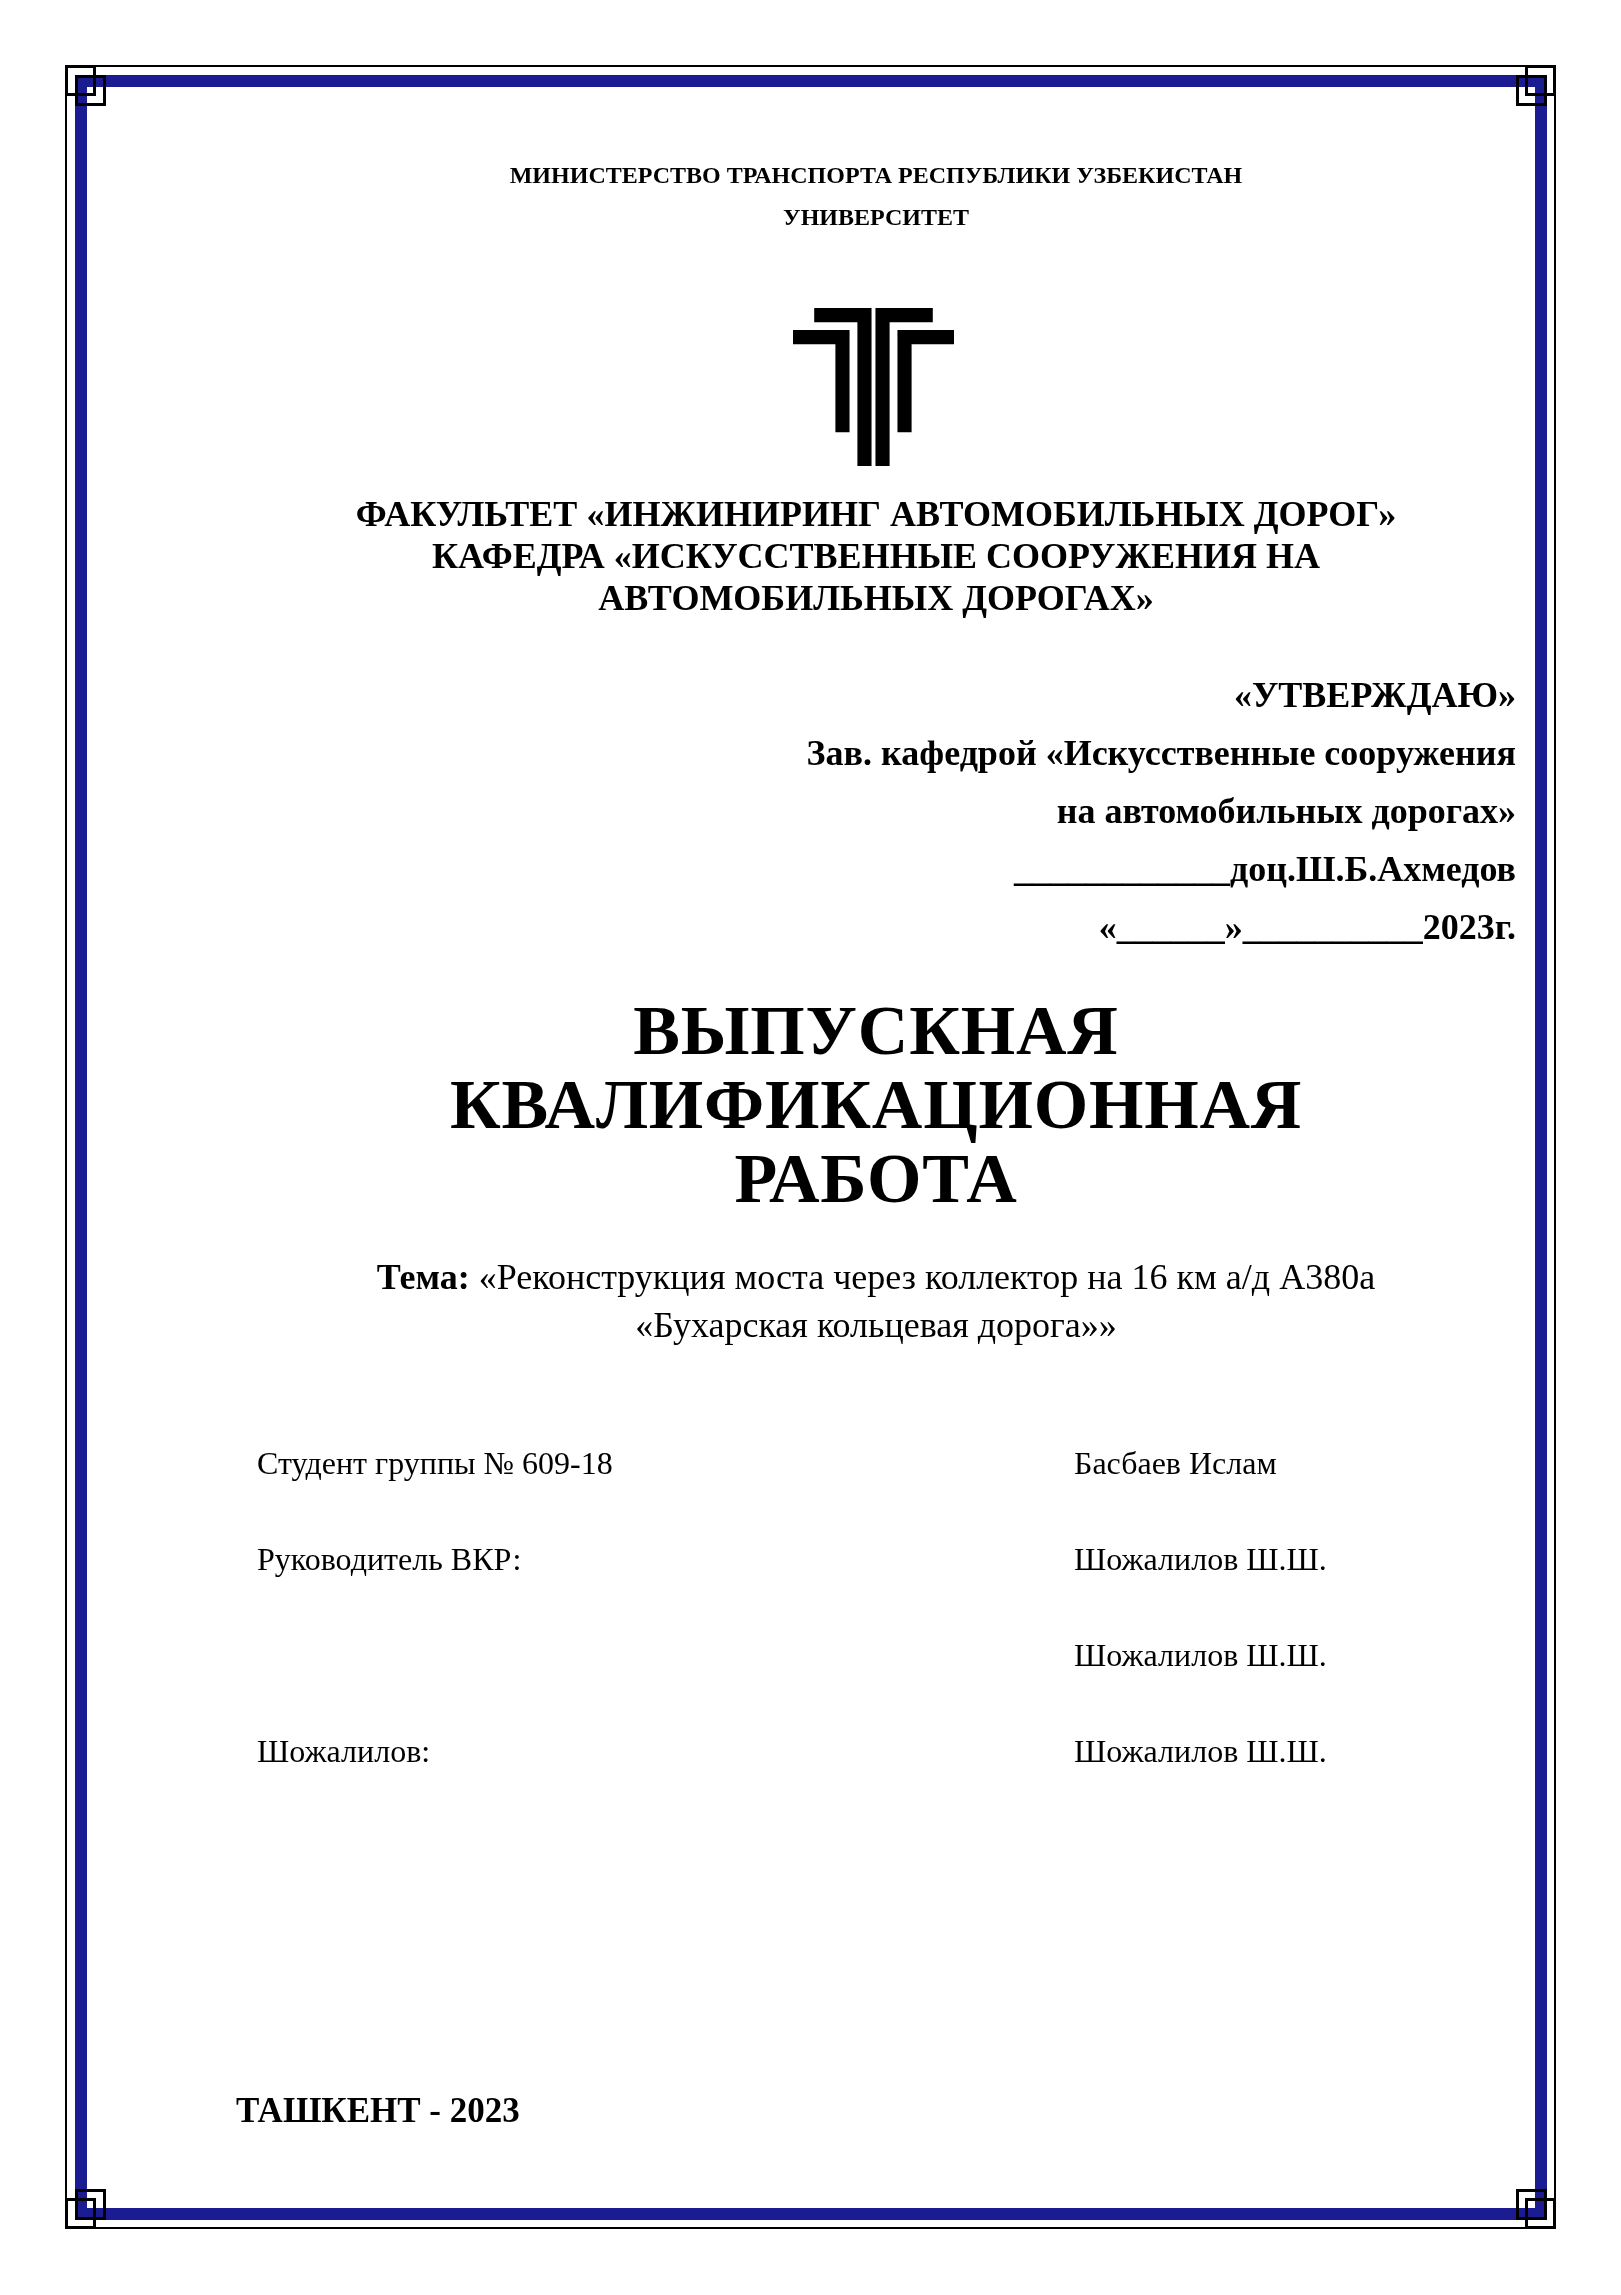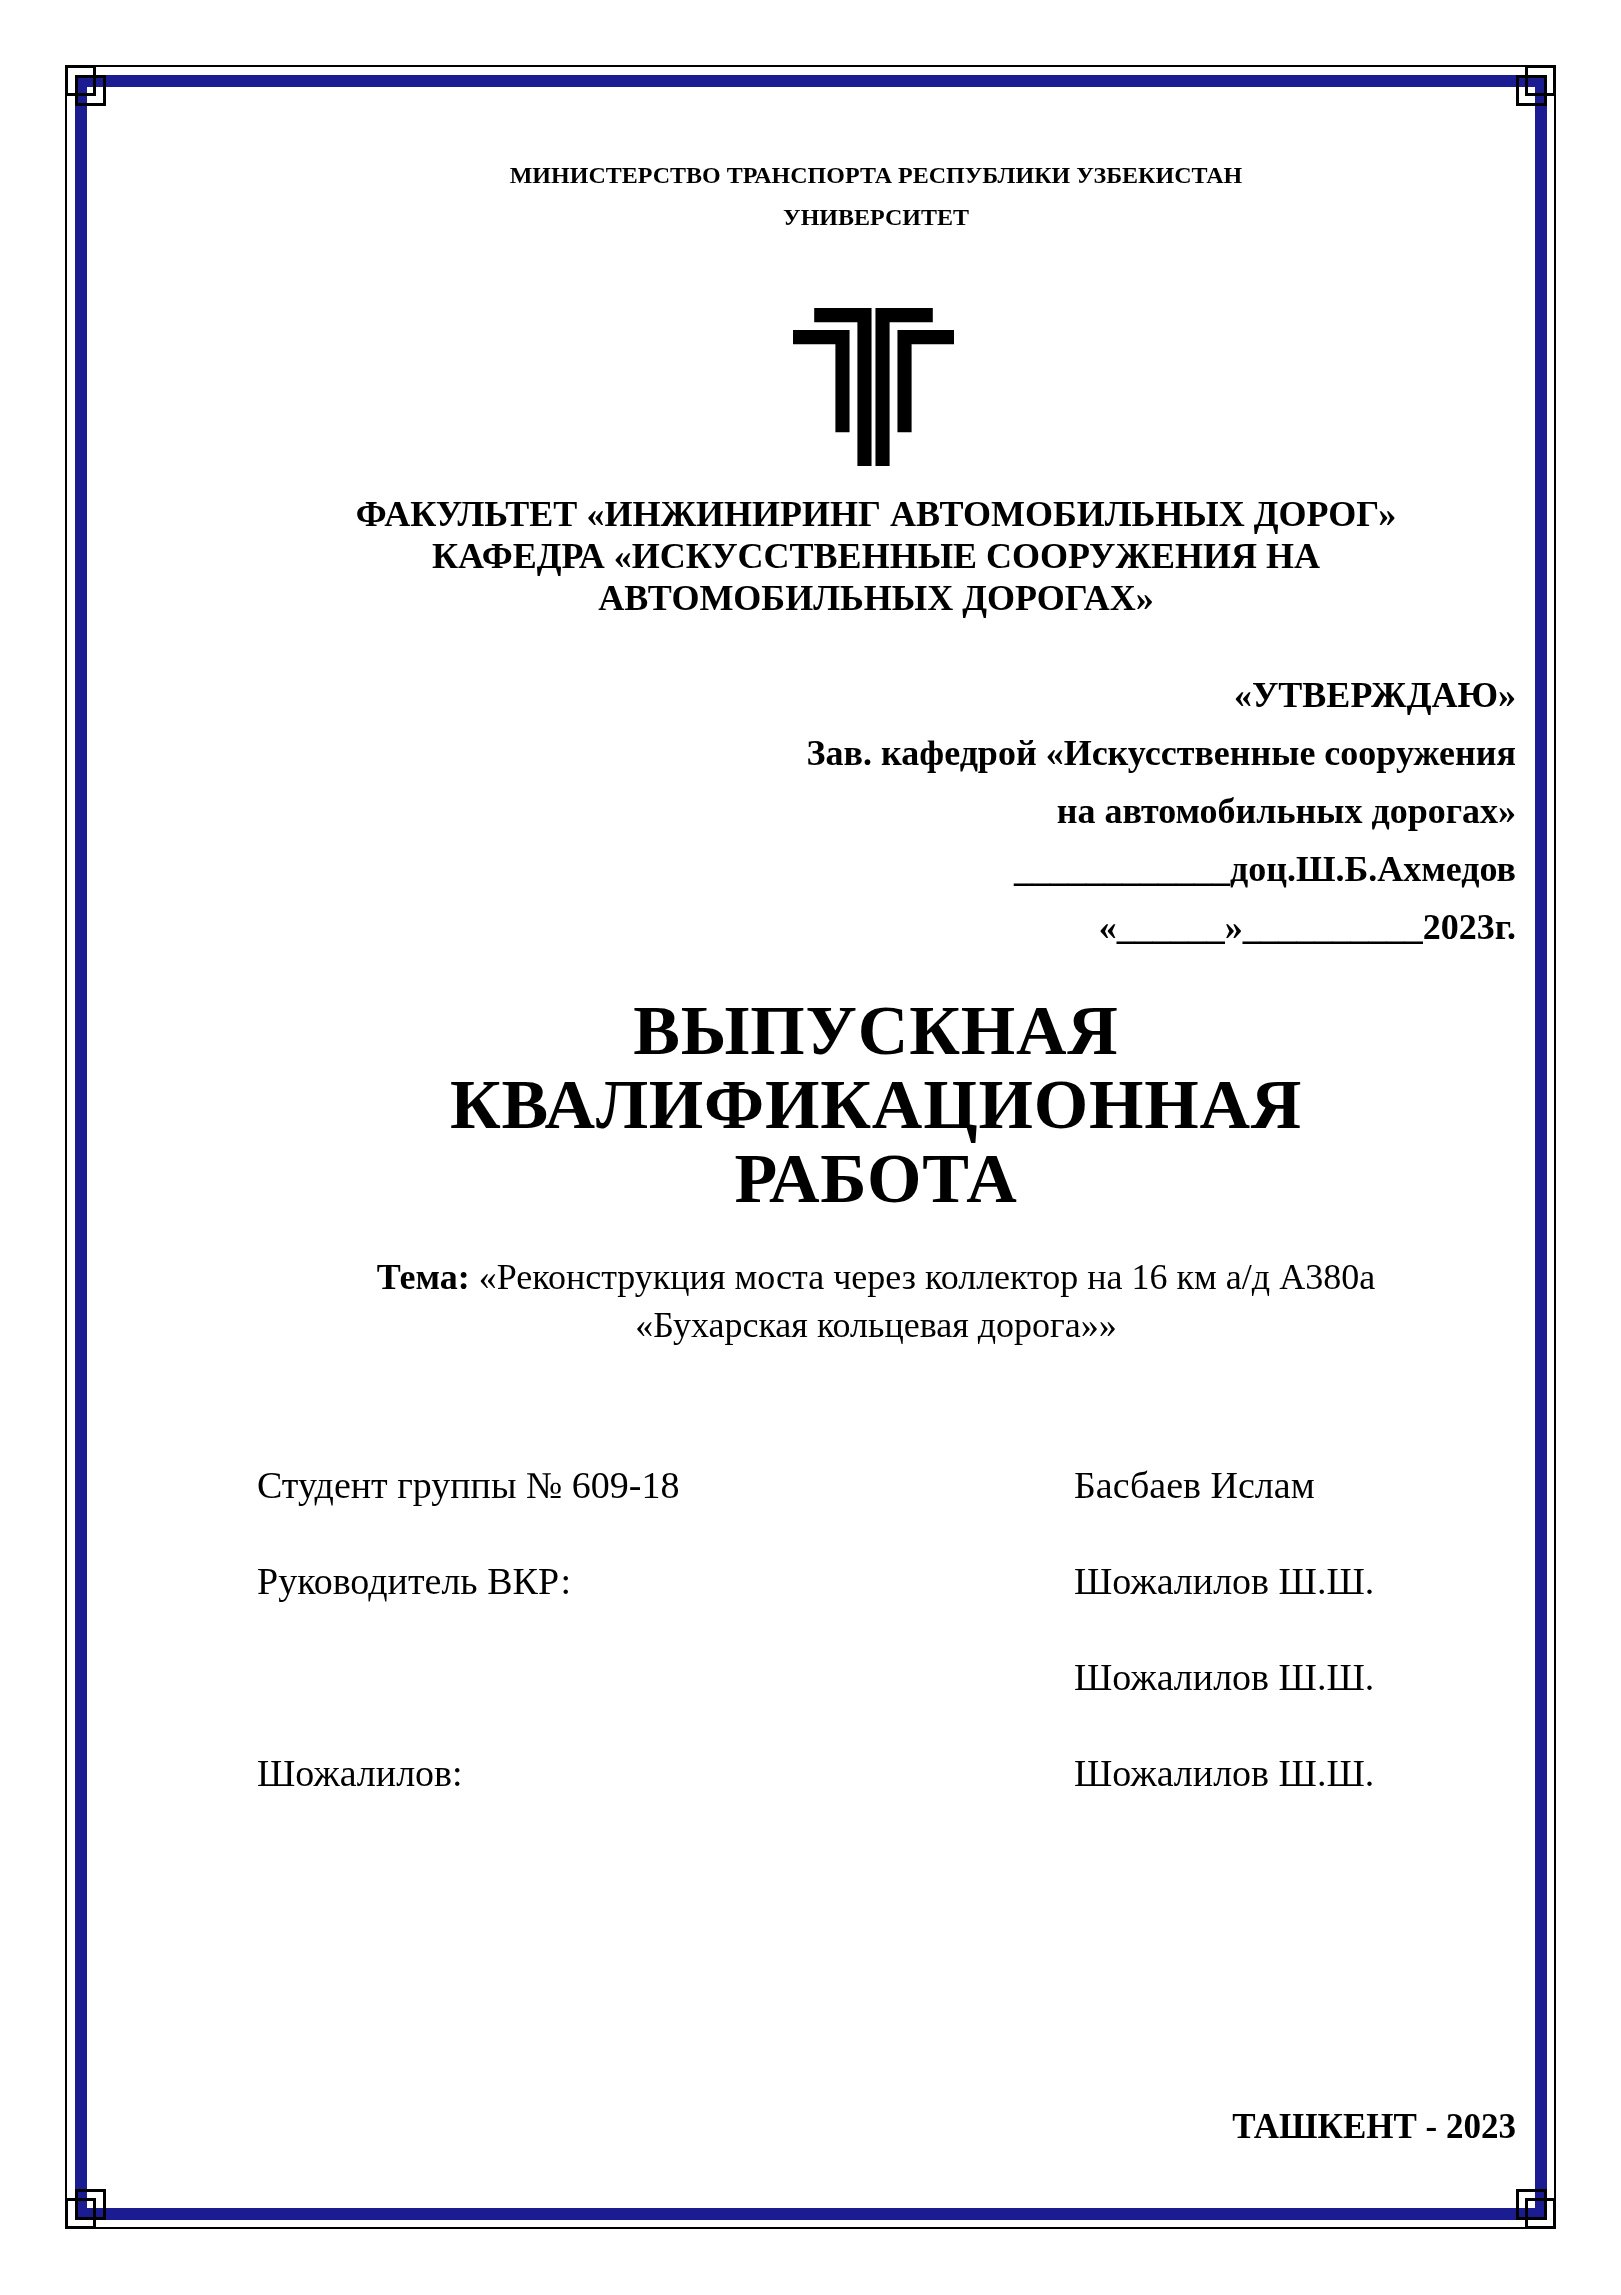--- a/index.html
+++ b/index.html
@@ -59,27 +59,27 @@
   .doc-title{
     position:absolute;top:994px;left:0;width:100%;
     text-align:center;font-weight:bold;
     font-size:70px;line-height:74px;letter-spacing:0.8px;
   }
   .theme{
     position:absolute;top:1253px;left:0;width:100%;
     text-align:center;font-size:36px;line-height:48px;
   }
   .theme .theme-label{font-weight:bold;margin-top:33px;}
-  .sig-row{position:absolute;left:0;width:100%;height:44px;font-size:38px;line-height:44px;margin-top:22px;}
+  .sig-row{position:absolute;left:0;width:100%;height:44px;font-size:32px;line-height:44px;}
   .row-0{top:1441px}.row-1{top:1537px}.row-2{top:1633px}.row-3{top:1729px}
   .sig-label{position:absolute;left:21px;white-space:nowrap;}
   .sig-value{position:absolute;left:838px;white-space:nowrap;}
   .footer{
     position:absolute;top:2090px;left:0;width:100%;
-    text-align:right;font-weight:bold;font-size:35px;line-height:42px;margin-top:16px;
+    text-align:left;font-weight:bold;font-size:35px;line-height:42px;
   }
   .logo-wrap svg{display:block;}
 </style>
 </head>
 <body>
 
 <div class="page">
 
   <div class="border-navy"></div>
   <div class="border-outer"></div>

